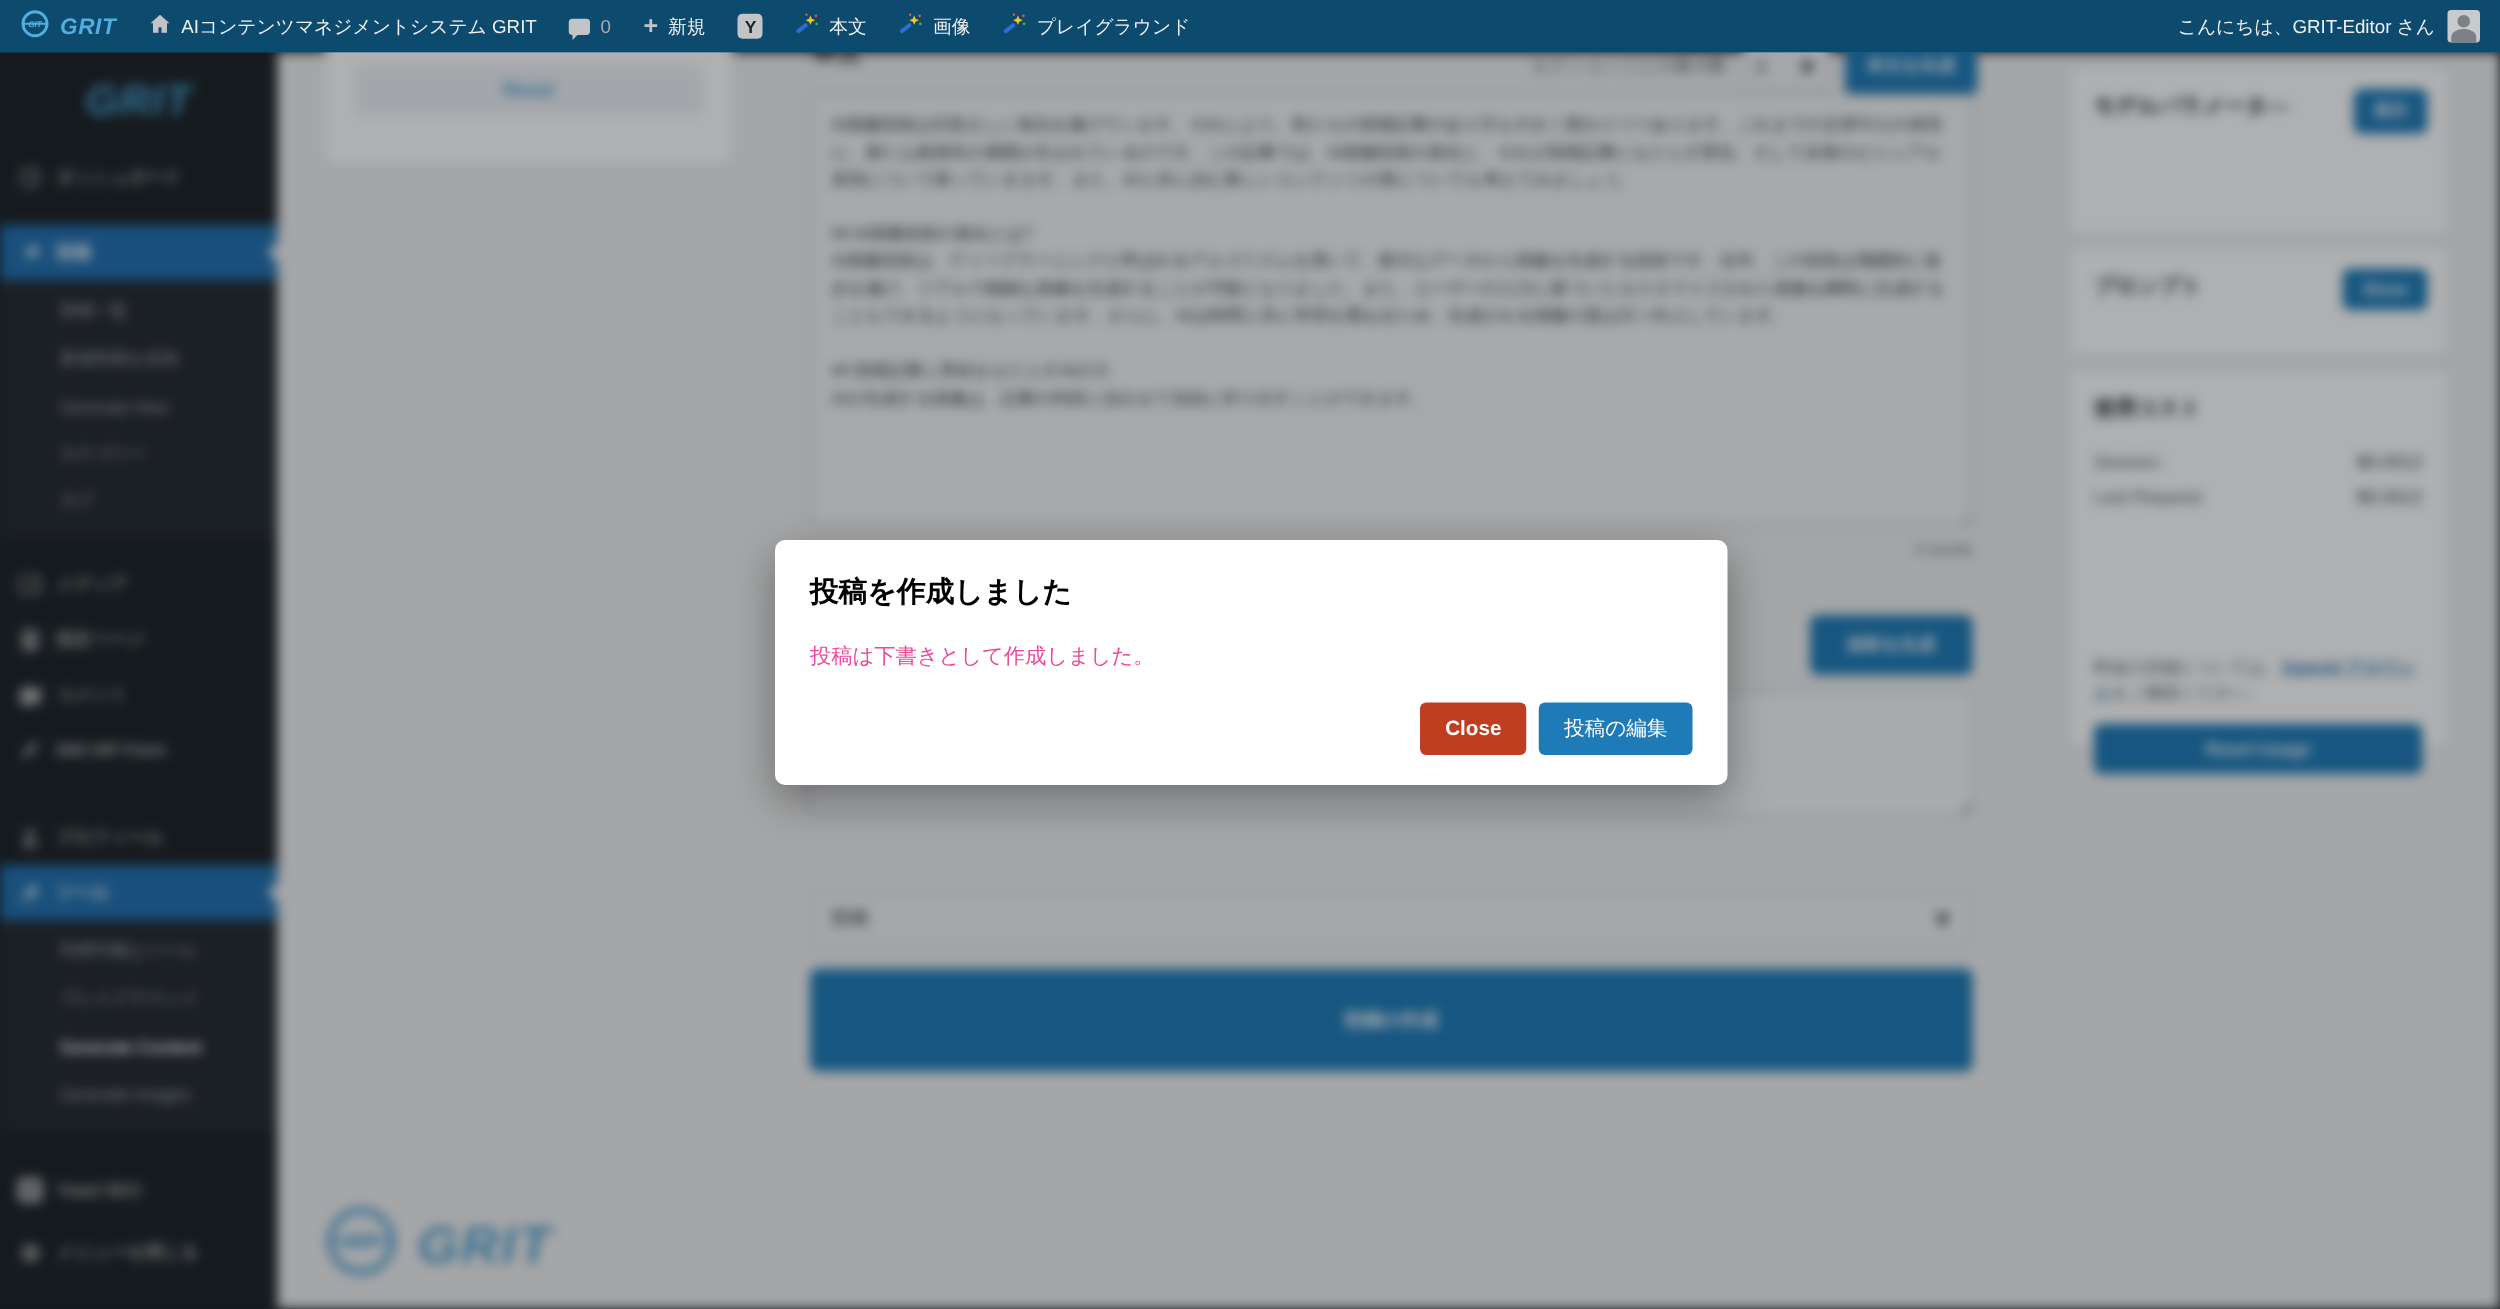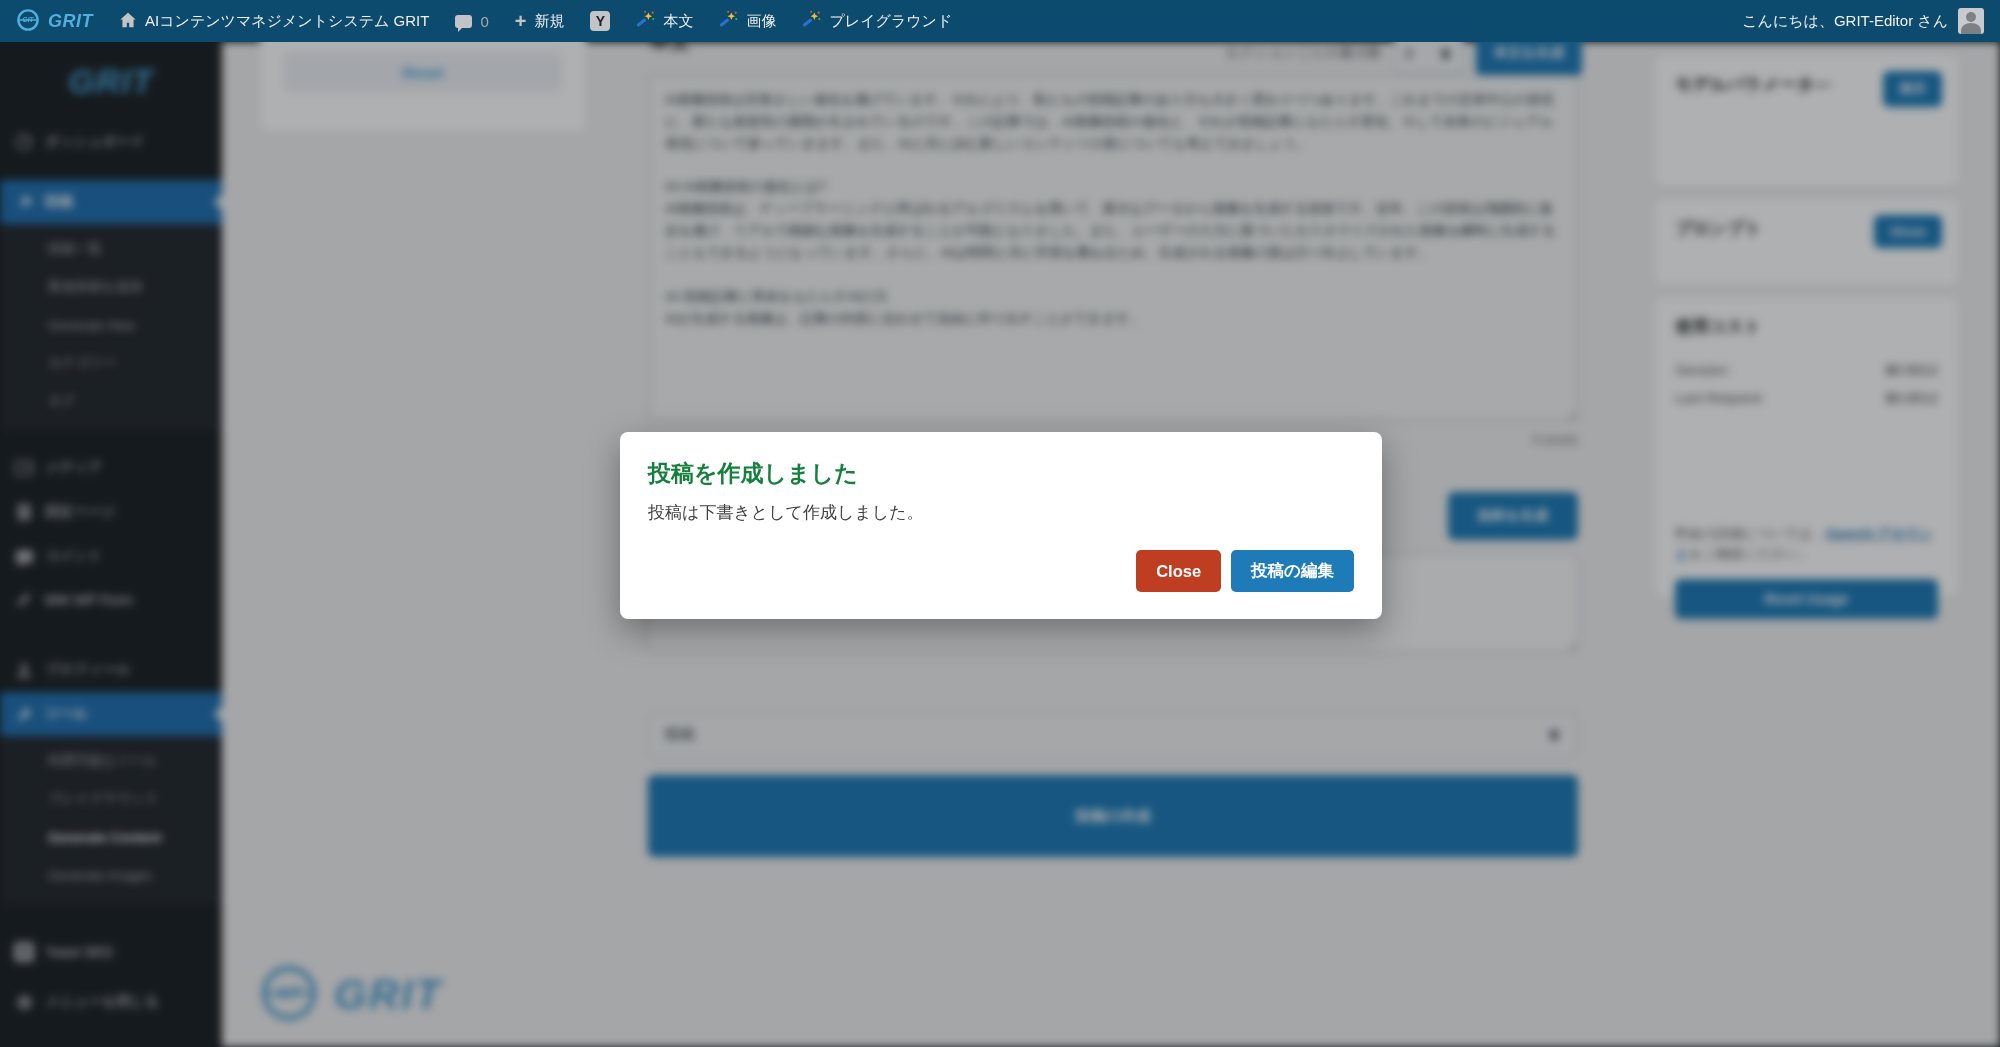--- a/index.html
+++ b/index.html
@@ -98,26 +98,26 @@
   .cost-note a { color:#2271b1; text-decoration:underline; font-weight:600; }
   .reset-usage { margin-top:14px; width:100%; height:40px; font-size:14px; font-weight:700; }
 
   
   .footer-logo { position:absolute; left:38px; top:922px; display:flex; align-items:center; gap:16px; }
   .footer-word { font-size:42px; font-weight:800; font-style:italic; color:#4f9fd0; letter-spacing:2px; }
 
   
   .modal { position:absolute; left:620px; top:432px; width:762px; min-height:187px; background:#fff;
     border-radius:8px; box-shadow:0 12px 34px rgba(0,0,0,.35); z-index:200; padding:26px 28px 24px; }
-  .modal-title { font-size:23px; font-weight:700; color:#15803d; }
-  .modal-body { margin-top:12px; font-size:17px; color:#404040; }
+  .modal-title { font-size:23px; font-weight:700; color:#000000; }
+  .modal-body { margin-top:24px; font-size:17px; color:#ec4899; }
   .modal-actions { margin-top:26px; display:flex; justify-content:flex-end; gap:10px; }
   .modal-actions button { border:none; border-radius:5px; padding:10px 20px; font-size:16.5px; color:#fff; cursor:pointer;text-align:right; }
   .btn-close { background:#bf3d21; font-weight:600; }
-  .btn-edit { background:#1e7bb7; font-weight:700; }
+  .btn-edit { background:#1e7bb7; font-weight:400; }
 </style>
 </head>
 <body>
 
 <div class="bg-wrap">
 
   <div class="sidebar">
     <div class="side-logo">GRIT</div>
 
     <div class="m-item">

